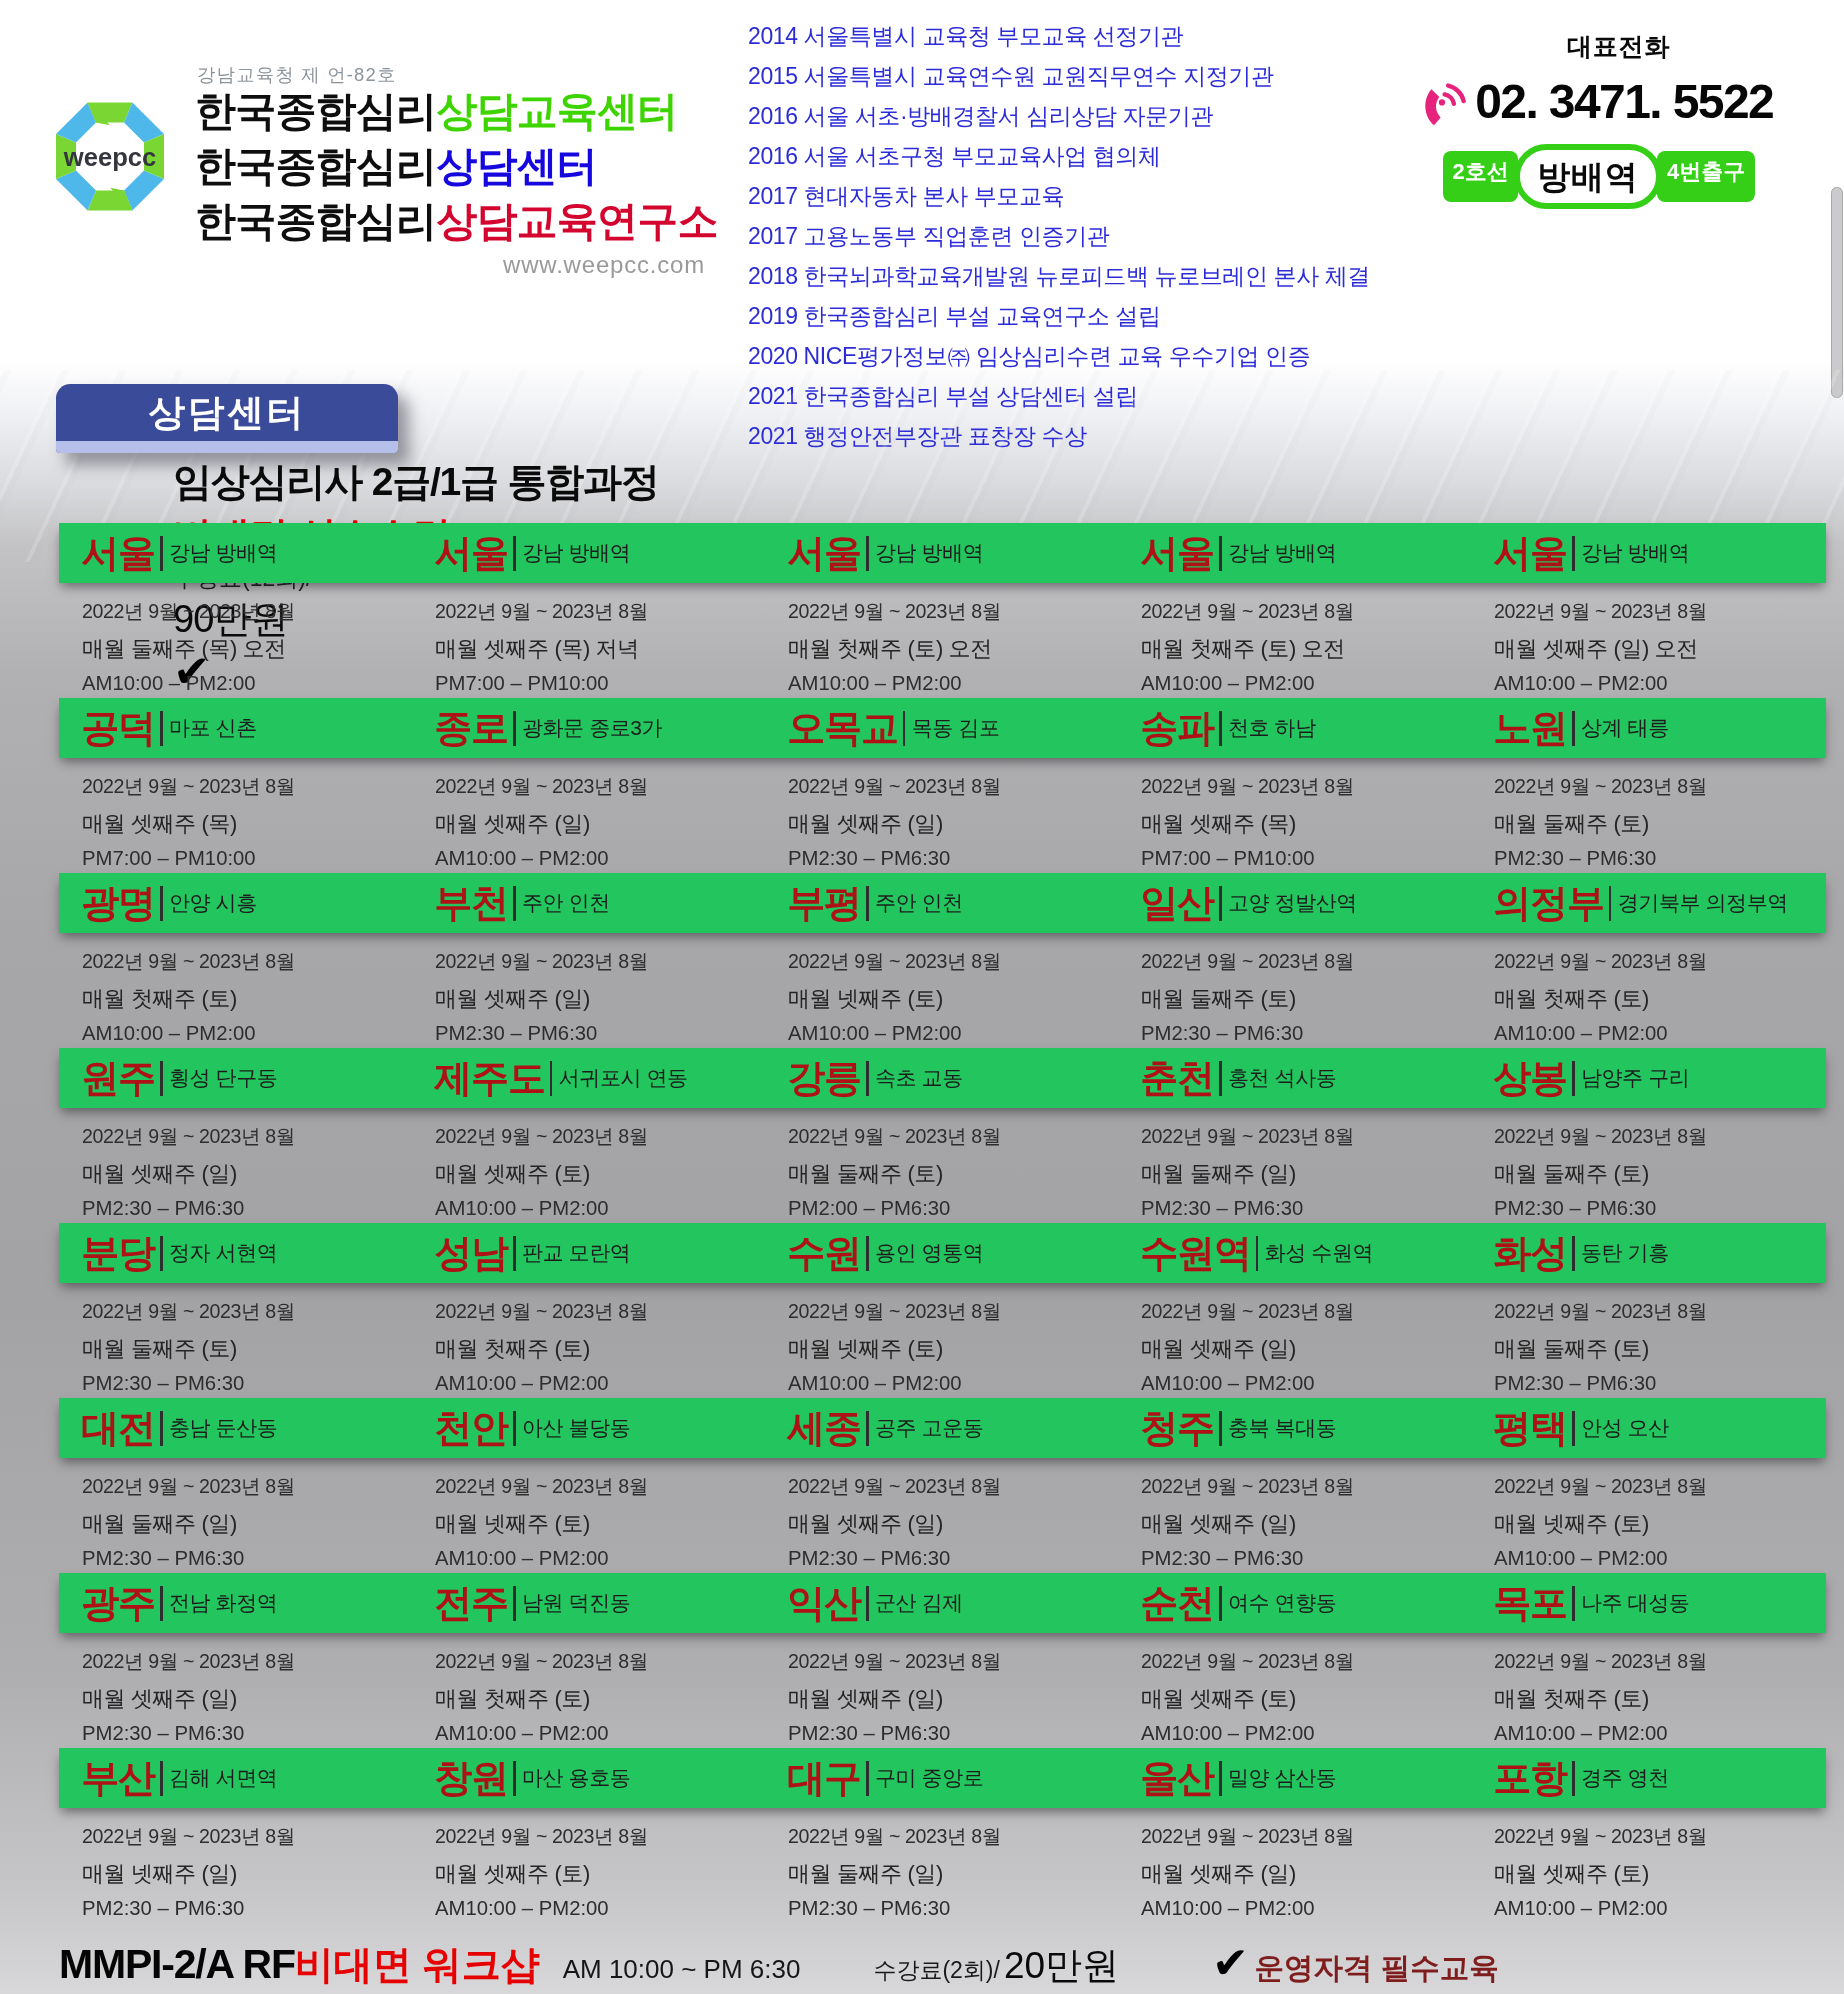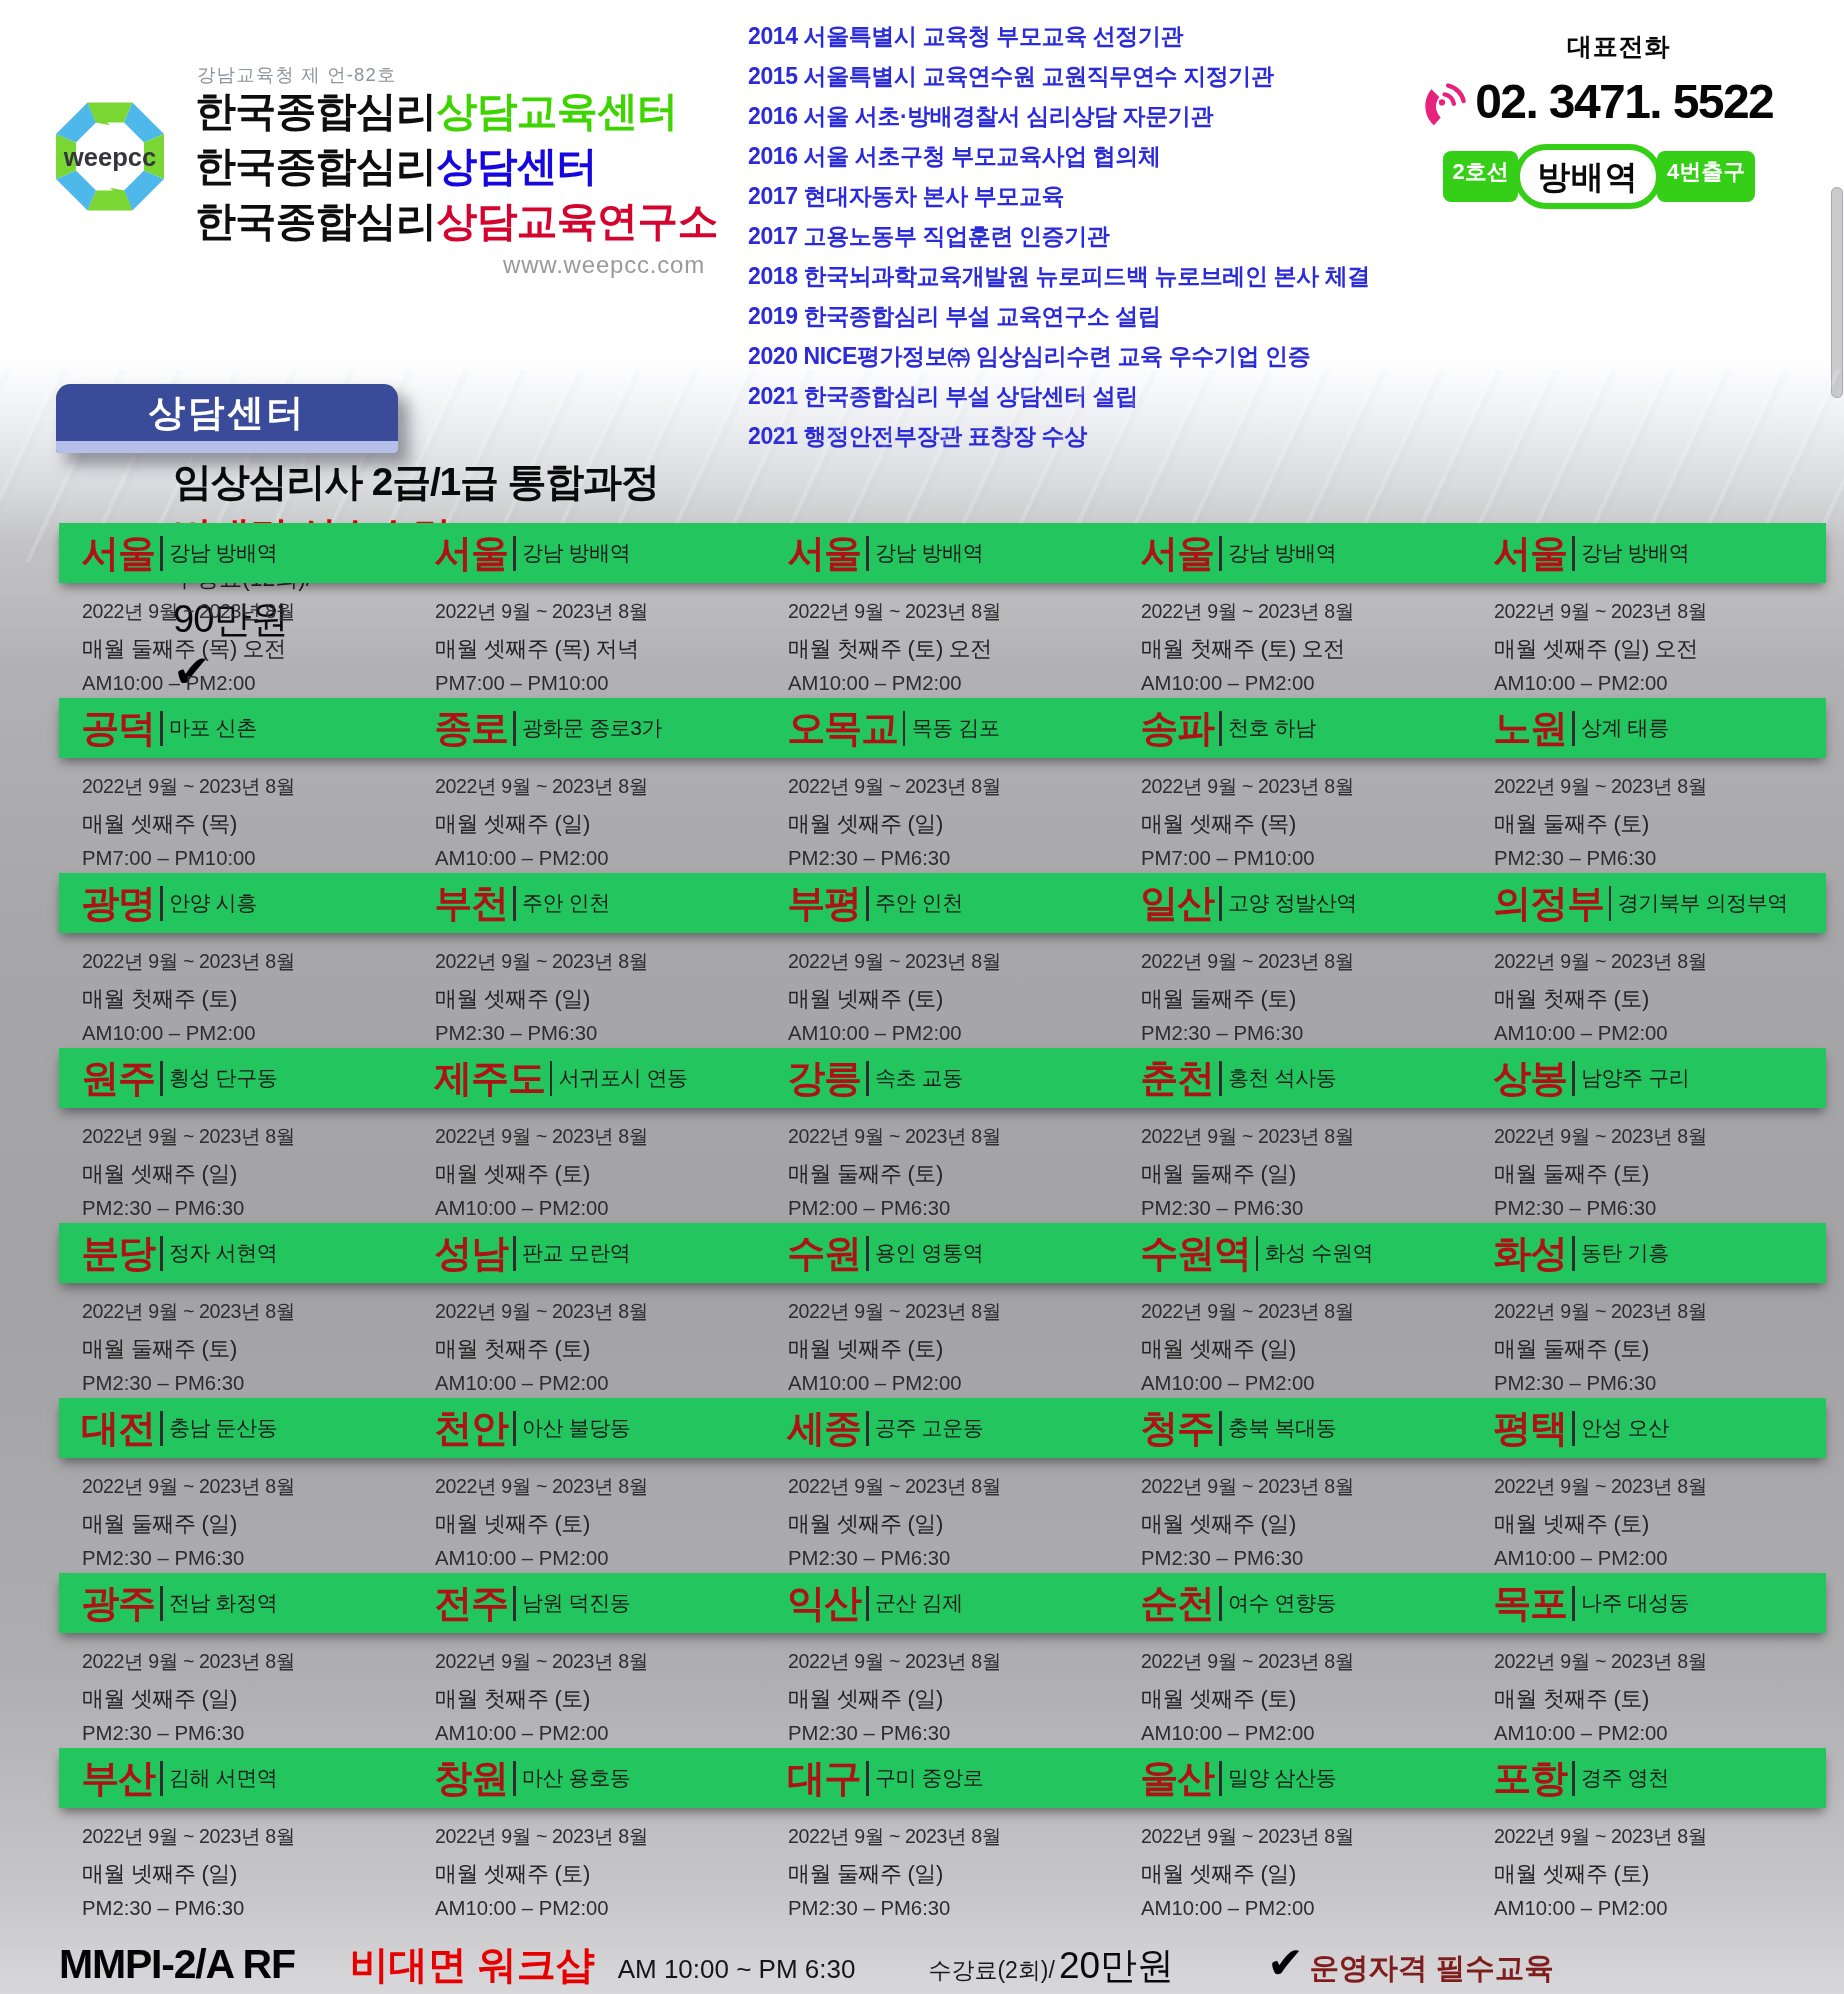--- a/index.html
+++ b/index.html
@@ -14,21 +14,21 @@
   .abs{position:absolute;}
   .nowrap{white-space:nowrap;}
 
   
   #logo{left:50px;top:101px;}
   #reg-no{left:197px;top:62px;font-size:18.4px;color:#8b939b;letter-spacing:1.2px;}
   #org-lines{left:195px;top:84px;}
   .orgline{font-size:41px;font-weight:700;line-height:55px;letter-spacing:-0.8px;color:#0e0e0e;white-space:nowrap;}
   #website{left:196px;top:251px;width:509px;text-align:right;font-size:24px;color:#9a9a9a;letter-spacing:0.8px;}
   #cred-list{left:748px;top:16px;}
-  .cred{font-size:23px;font-weight:700;color:#2b2bd8;line-height:40px;white-space:nowrap;letter-spacing:-0.4px;}
+  .cred{font-size:23px;font-weight:400;color:#2b2bd8;line-height:40px;white-space:nowrap;letter-spacing:-0.4px;}
   #phone-label{left:1567px;top:30px;font-size:25px;font-weight:700;color:#0a0a0a;letter-spacing:0.8px;}
   #phone-row{left:1419px;top:74px;display:flex;align-items:center;}
   #phone-number{font-size:48px;font-weight:700;letter-spacing:-1.6px;color:#070707;margin-left:3.2px;white-space:nowrap;}
   #subway{left:1443px;top:144px;display:flex;align-items:center;}
   .sbadge{background:#35cf17;color:#fff;font-weight:700;font-size:22px;height:51px;line-height:41px;padding:0 9.6px;border-radius:8px;white-space:nowrap;flex:none;}
   #station-pill{background:#fff;border:6px solid #35cf17;border-radius:34px;font-size:33px;font-weight:700;height:53px;line-height:53px;padding:0 17.6px;margin:0 -4.8px;position:relative;z-index:2;letter-spacing:0.8px;color:#0a0a0a;white-space:nowrap;flex:none;}
   #scrollbar{left:1831px;top:187px;width:9.6px;height:209px;background:#cbcbcd;border:0.8px solid #a9a9ab;border-radius:5.6px;}
 
   
   #streaks{left:0;top:370px;width:1844px;height:192px;opacity:.28;pointer-events:none;
@@ -57,21 +57,21 @@
   .area{font-size:21px;color:#1c1c1c;letter-spacing:-0.4px;white-space:nowrap;}
   .lrow-info{display:flex;}
   .icell{width:353px;box-sizing:border-box;padding:15px 0 0 23px;flex:none;}
   .period{font-size:19.6px;color:#2d2d2d;letter-spacing:-0.4px;white-space:nowrap;}
   .sched{font-size:22px;color:#242424;margin-top:8.8px;letter-spacing:-0.4px;white-space:nowrap;}
   .time{font-size:20.3px;color:#2d2d2d;margin-top:8px;white-space:nowrap;}
 
   
   #mmpi-title{left:59px;top:1937px;display:flex;align-items:baseline;white-space:nowrap;}
   .m-title{font-size:41px;font-weight:700;letter-spacing:-1.2px;color:#050505;}
-  .m-high{font-size:39px;font-weight:700;color:#e60000;margin-left:55px;}
+  .m-high{font-size:39px;font-weight:700;color:#e60000;}
   .m-time{font-size:26px;margin-left:23px;font-weight:500;color:#161616;}
   .m-feelabel{font-size:23px;margin-left:73px;font-weight:500;color:#191919;}
   .m-fee{font-size:37px;margin-left:4px;font-weight:500;color:#0a0a0a;}
   .m-check{font-size:44px;margin-left:93px;font-weight:700;color:#000;}
   .m-cert{font-size:29.5px;font-weight:700;margin-left:5.6px;color:#7f1d1d;}
 </style>
 </head>
 <body>
 
 <div class="abs" id="logo">

